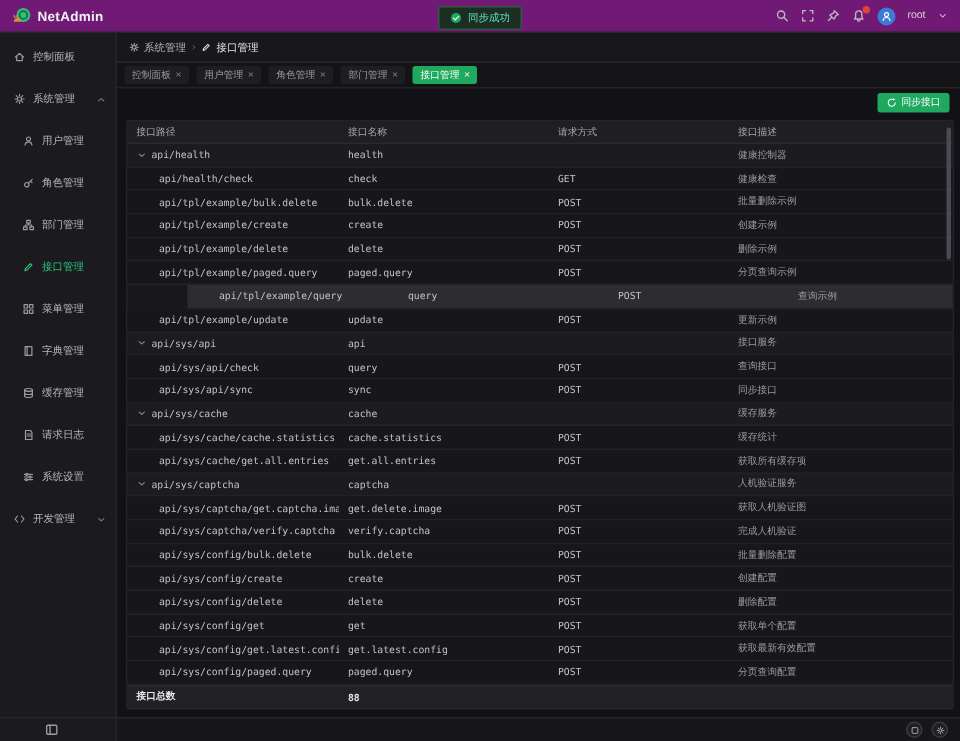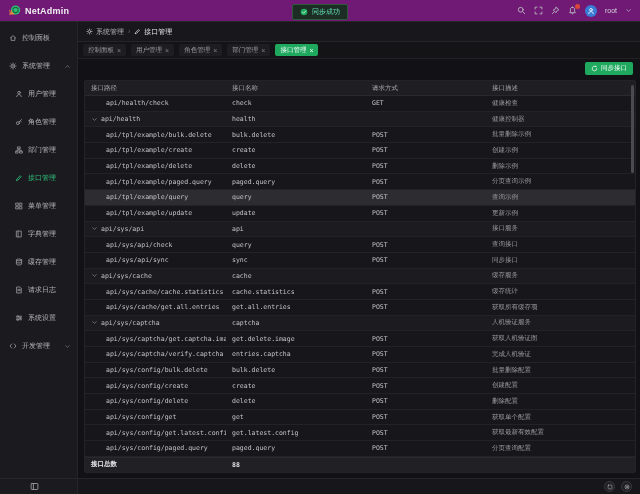--- a/index.html
+++ b/index.html
@@ -61,21 +61,21 @@
   .sync-btn .b-ic{width:7px;height:7px;}
 
   
   .card{position:absolute;left:84px;right:4px;top:80px;background:#18181c;border:1px solid #242428;
     border-radius:2px;box-sizing:border-box;}
   .thead{display:flex;height:14px;background:#1e1e23;border-bottom:1px solid #2a2a2e;
     align-items:center;font-size:6.5px;color:#a8a8ae;}
   .tr{display:flex;height:14.7px;align-items:center;border-bottom:1px solid #232327;
     background:#17171b;cursor:pointer;}
   .tr.group{background:#1b1b20;}
-  .tr.hover{background:#2c2c31;}
+  .tr.hover{background:#2c2c31;margin-left:40px;}
   .td{box-sizing:border-box;padding-left:6px;display:flex;align-items:center;gap:3px;overflow:hidden;white-space:nowrap;}
   .c1{width:141px;flex:0 0 141px;}
   .c2{width:140px;flex:0 0 140px;}
   .c3{width:120px;flex:0 0 120px;}
   .c4{flex:1 1 auto;color:#9a9aa0;font-size:6.5px;}
   .tr .c1{padding-left:21px;}
   .tr.group .c1{padding-left:6px;}
   .mono{font-family:"DejaVu Sans Mono","Liberation Mono",monospace;font-size:6.5px;color:#c2c2c8;}
   .caret{width:7px;height:7px;color:#8a8a90;flex:0 0 auto;cursor:pointer;}
   .tfoot{display:flex;height:14px;background:#202025;align-items:center;font-size:6.5px;
@@ -338,34 +338,20 @@
 </button>
 
 <div class="card">
   <div class="thead">
     <div class="td c1">接口路径</div>
     <div class="td c2">接口名称</div>
     <div class="td c3">请求方式</div>
     <div class="td c4" style="color:#a8a8ae">接口描述</div>
   </div>
   <div id="tbody">
-      <div class="tr">
-        <div class="td c1">
-          <span class="mono">api/health/check</span>
-        </div>
-        <div class="td c2">
-          <span class="mono">check</span>
-        </div>
-        <div class="td c3">
-          <span class="mono">GET</span>
-        </div>
-        <div class="td c4">
-          <span>健康检查</span>
-        </div>
-      </div>
       <div class="tr group">
         <div class="td c1">
           <span class="caret">
             <svg class="ic " viewBox="0 0 12 12">
               <path d="M3 4.6 L6 7.4 L9 4.6"></path>
             </svg>
           </span>
           <span class="mono">api/health</span>
         </div>
         <div class="td c2">
@@ -373,20 +359,34 @@
         </div>
         <div class="td c3">
           <span class="mono"></span>
         </div>
         <div class="td c4">
           <span>健康控制器</span>
         </div>
       </div>
       <div class="tr">
         <div class="td c1">
+          <span class="mono">api/health/check</span>
+        </div>
+        <div class="td c2">
+          <span class="mono">check</span>
+        </div>
+        <div class="td c3">
+          <span class="mono">GET</span>
+        </div>
+        <div class="td c4">
+          <span>健康检查</span>
+        </div>
+      </div>
+      <div class="tr">
+        <div class="td c1">
           <span class="mono">api/tpl/example/bulk.delete</span>
         </div>
         <div class="td c2">
           <span class="mono">bulk.delete</span>
         </div>
         <div class="td c3">
           <span class="mono">POST</span>
         </div>
         <div class="td c4">
           <span>批量删除示例</span>
@@ -587,21 +587,21 @@
         </div>
         <div class="td c4">
           <span>获取人机验证图</span>
         </div>
       </div>
       <div class="tr">
         <div class="td c1">
           <span class="mono">api/sys/captcha/verify.captcha</span>
         </div>
         <div class="td c2">
-          <span class="mono">entries.captcha</span>
+          <span class="mono">verify.captcha</span>
         </div>
         <div class="td c3">
           <span class="mono">POST</span>
         </div>
         <div class="td c4">
           <span>完成人机验证</span>
         </div>
       </div>
       <div class="tr">
         <div class="td c1">

